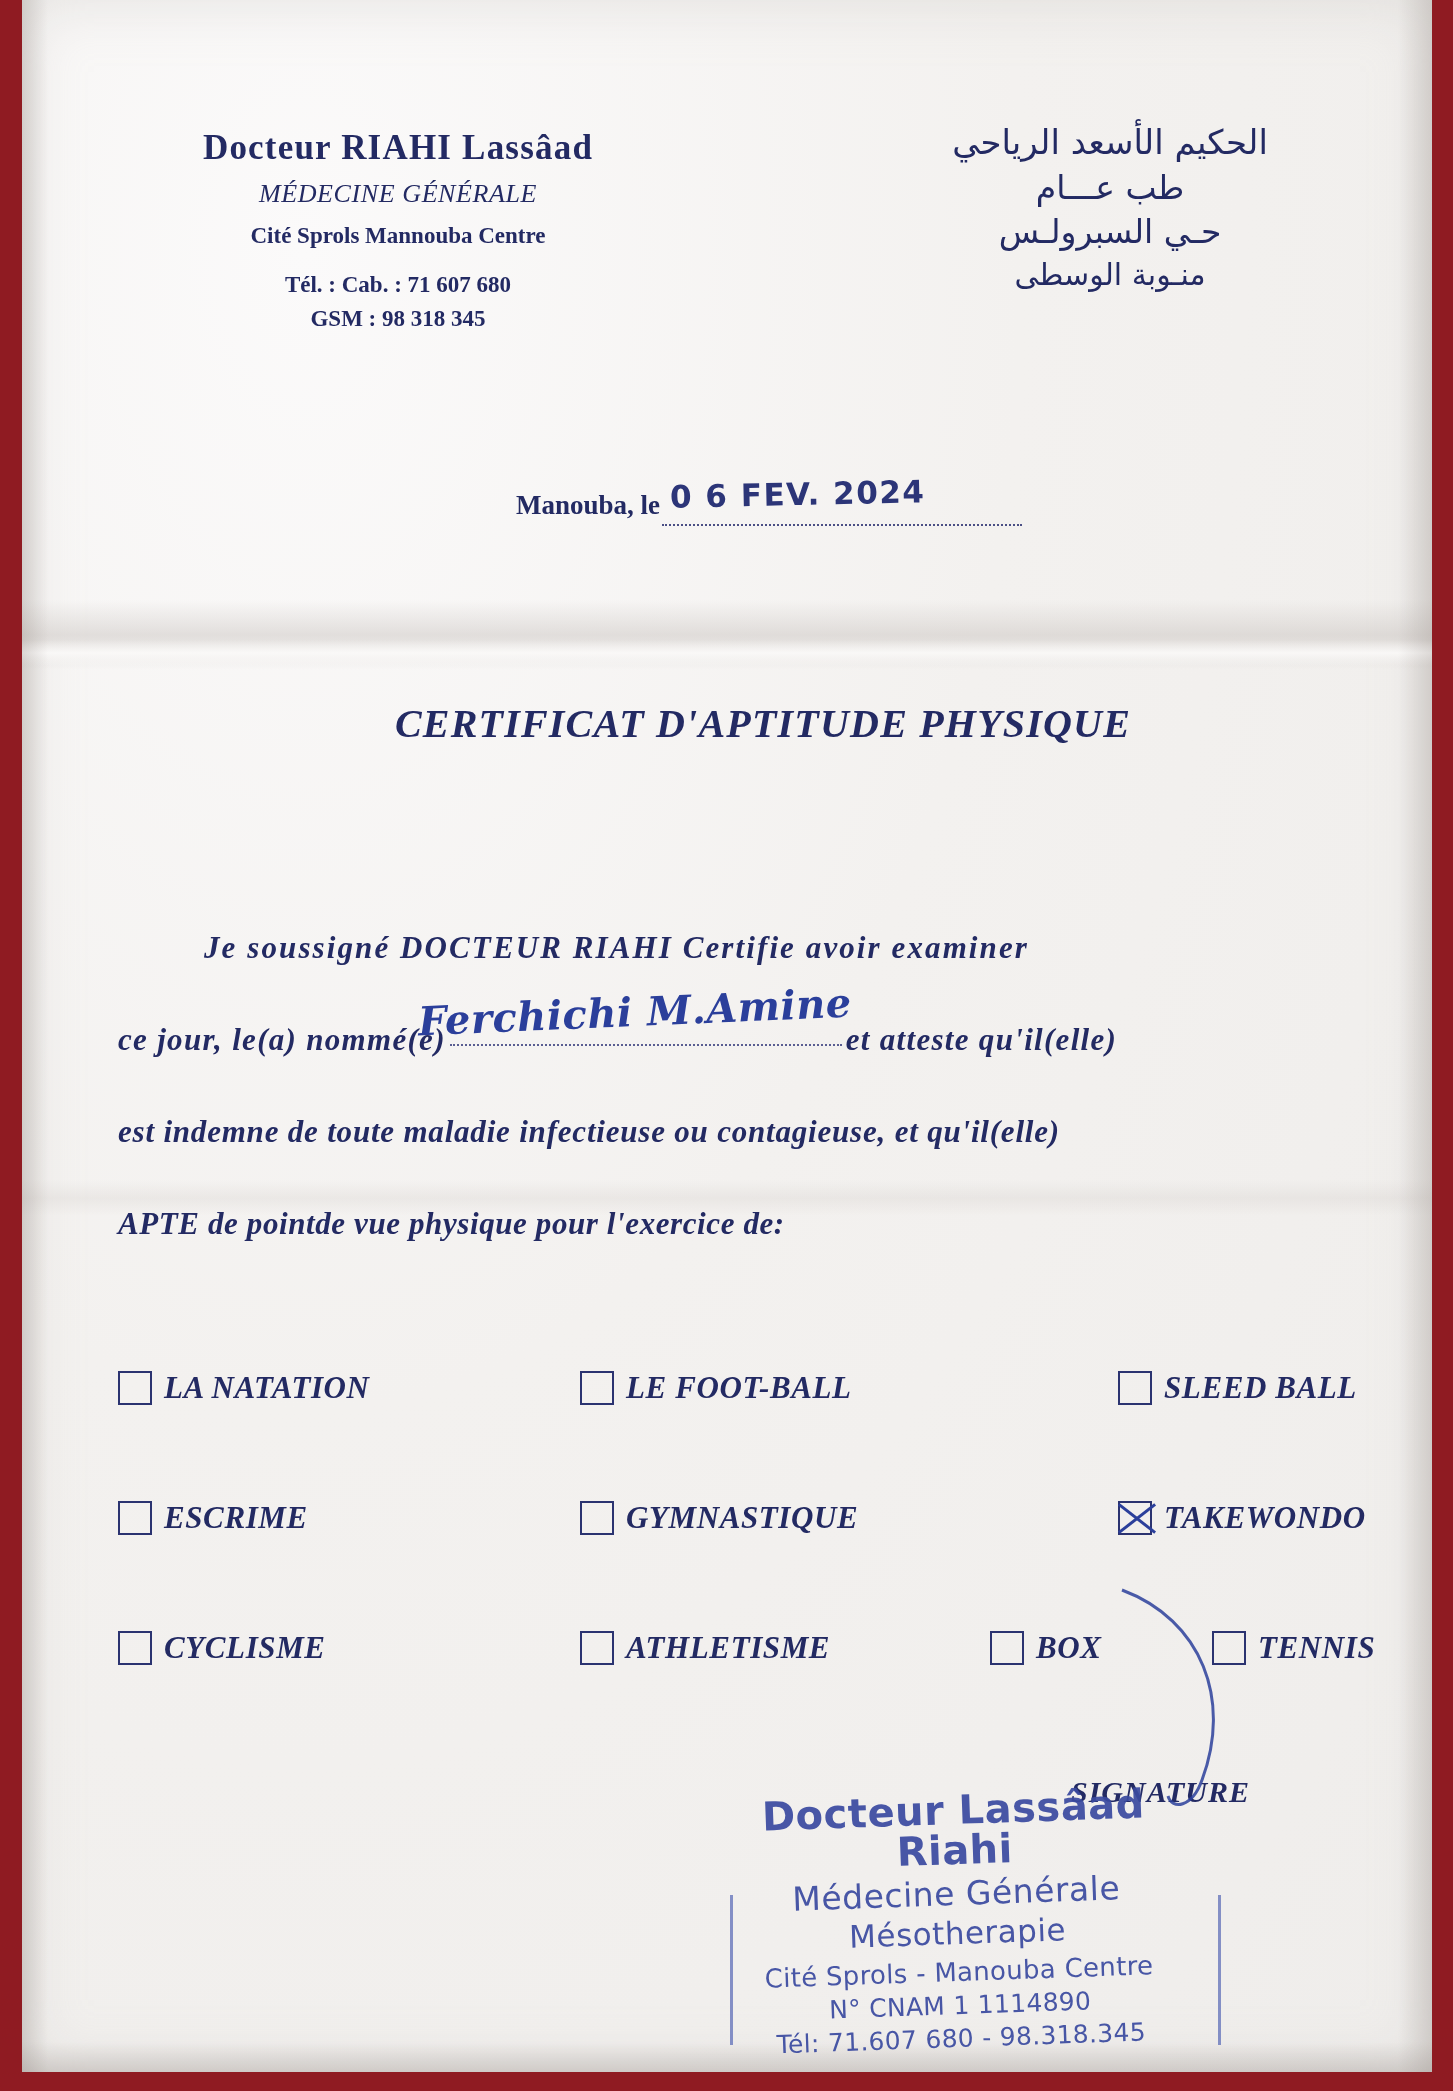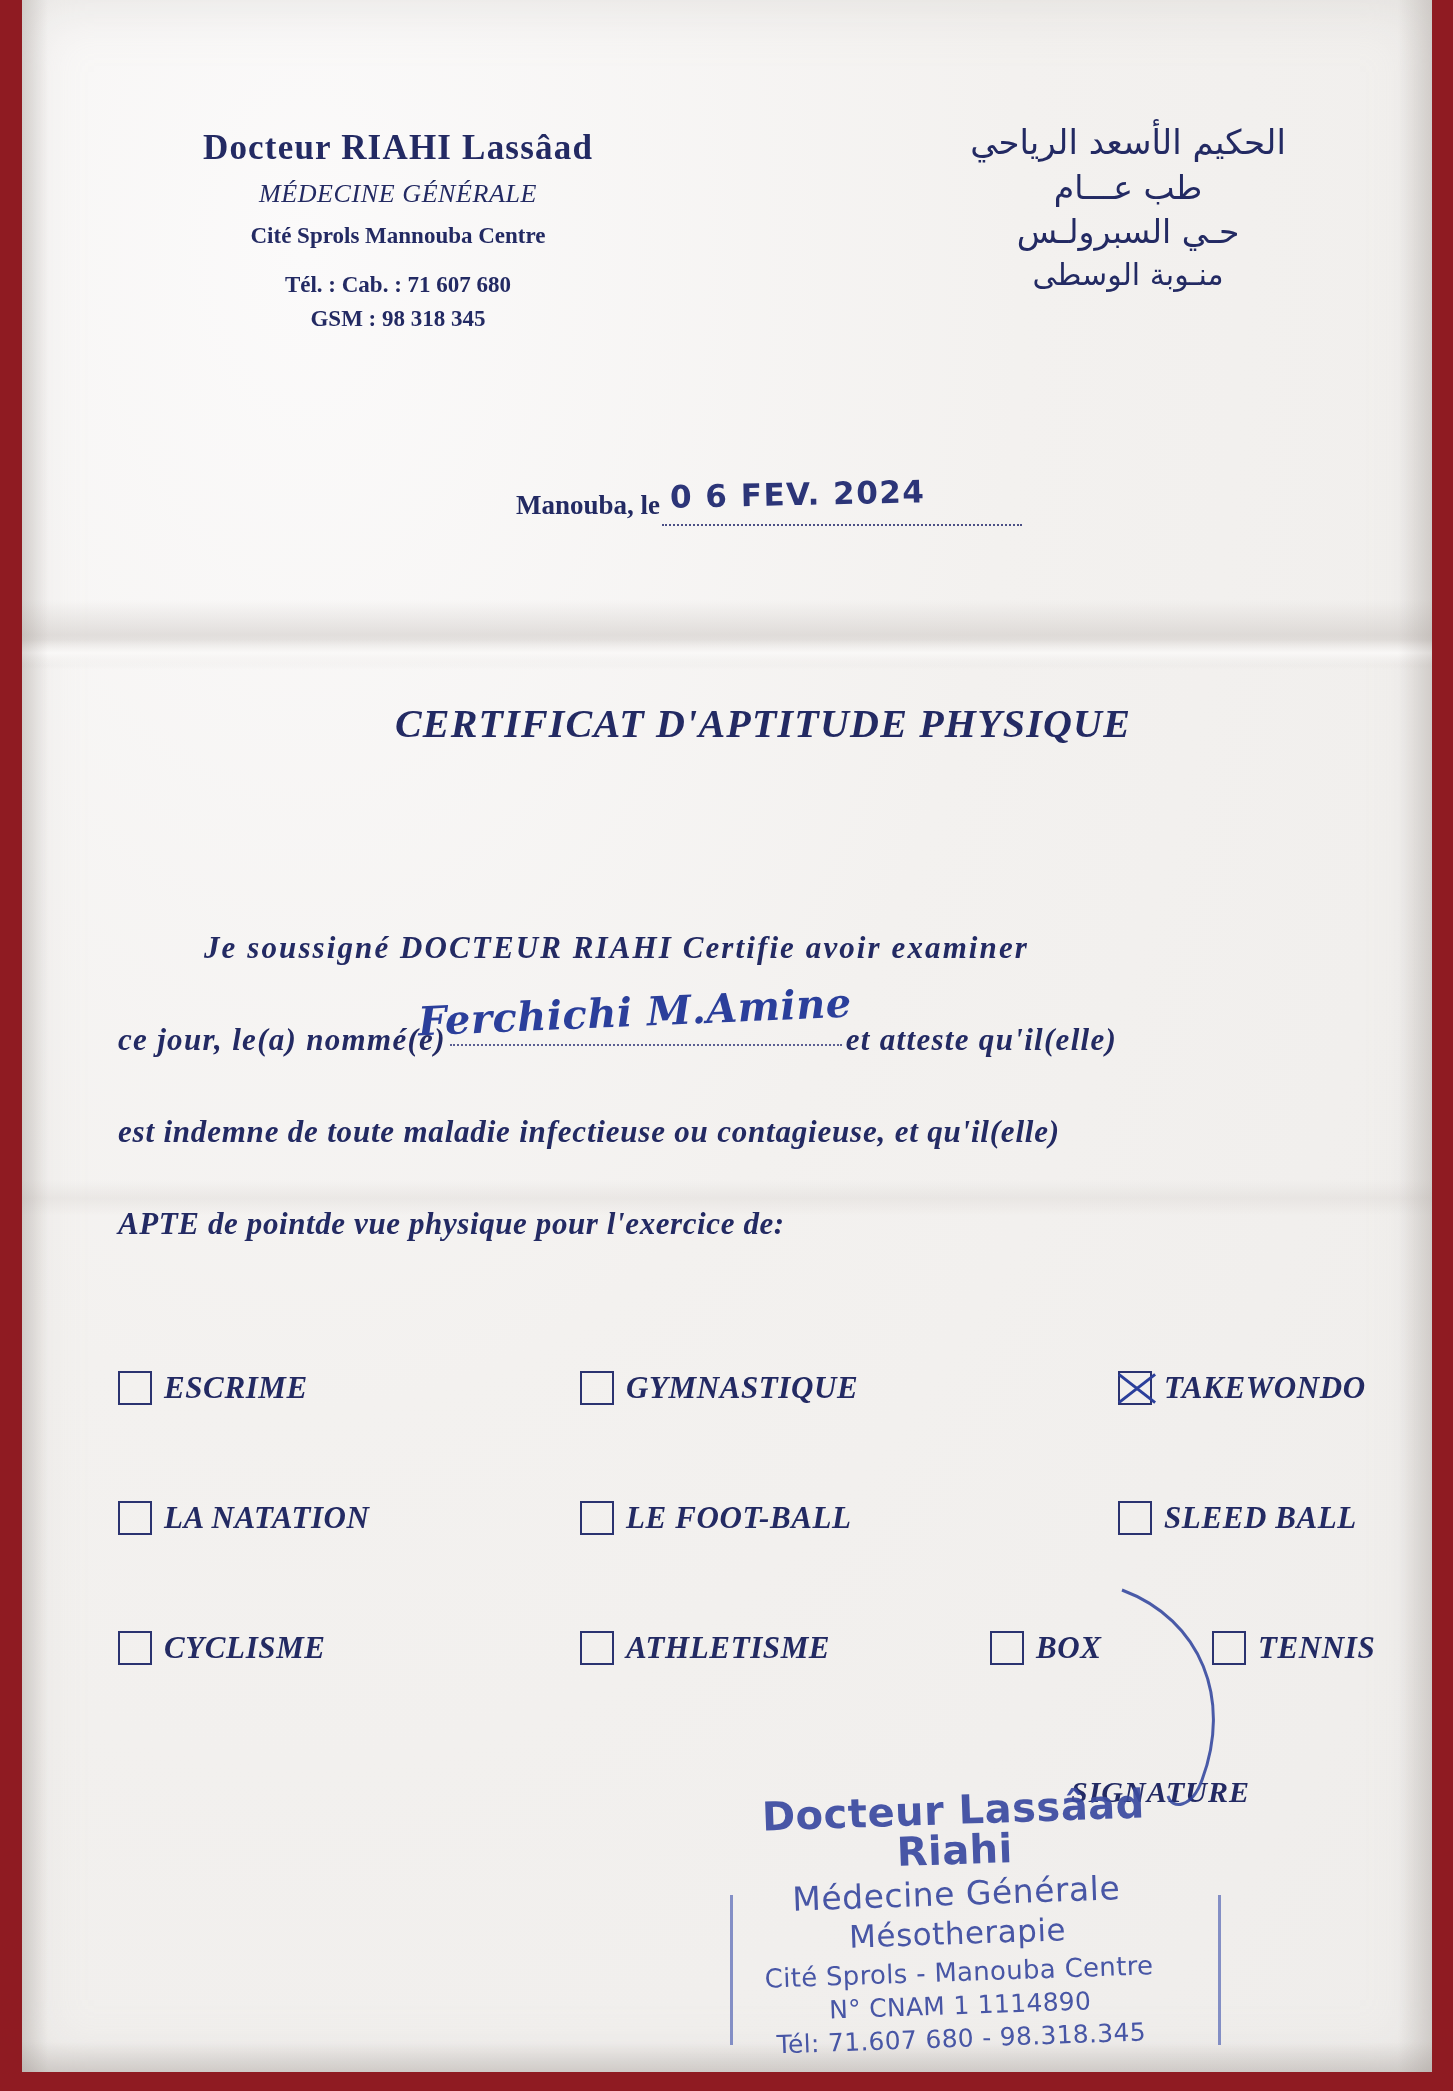--- a/index.html
+++ b/index.html
@@ -109,21 +109,21 @@
   .lh-gsm {
     font-family: "Liberation Serif", serif;
     font-weight: bold;
     font-size: 23px;
     color: #232a63;
     margin-top: 8px;
   }
 
   #letterhead-ar {
     position: absolute;
-    right: 44px;
+    right: 62px;
     top: 120px;
     width: 520px;
     text-align: center;
     direction: rtl;
     color: #232a63;
   }
   .ar-line {
     font-family: "DejaVu Sans", sans-serif;
     font-size: 34px;
     line-height: 1.35;
@@ -397,44 +397,44 @@
       </div>
       <div class="p-line p3">est indemne de toute maladie infectieuse ou contagieuse, et qu'il(elle)</div>
       <div class="p-line p4">APTE de pointde vue physique pour l'exercice de:</div>
     </div>
 
     <div id="sports">
 
       <div class="sport-row">
         <div class="sport-item" style="left:0px;">
           <span class="box"></span>
+          <span>LA NATATION</span>
+        </div>
+        <div class="sport-item" style="left:462px;">
+          <span class="box"></span>
+          <span>LE FOOT-BALL</span>
+        </div>
+        <div class="sport-item" style="left:1000px;">
+          <span class="box"></span>
+          <span>SLEED BALL</span>
+        </div>
+      </div>
+
+      <div class="sport-row">
+        <div class="sport-item" style="left:0px;">
+          <span class="box"></span>
           <span>ESCRIME</span>
         </div>
         <div class="sport-item" style="left:462px;">
           <span class="box"></span>
           <span>GYMNASTIQUE</span>
         </div>
         <div class="sport-item" style="left:1000px;">
           <span class="box checked"></span>
           <span>TAKEWONDO</span>
-        </div>
-      </div>
-
-      <div class="sport-row">
-        <div class="sport-item" style="left:0px;">
-          <span class="box"></span>
-          <span>LA NATATION</span>
-        </div>
-        <div class="sport-item" style="left:462px;">
-          <span class="box"></span>
-          <span>LE FOOT-BALL</span>
-        </div>
-        <div class="sport-item" style="left:1000px;">
-          <span class="box"></span>
-          <span>SLEED BALL</span>
         </div>
       </div>
 
       <div class="sport-row">
         <div class="sport-item" style="left:0px;">
           <span class="box"></span>
           <span>CYCLISME</span>
         </div>
         <div class="sport-item" style="left:462px;">
           <span class="box"></span>

